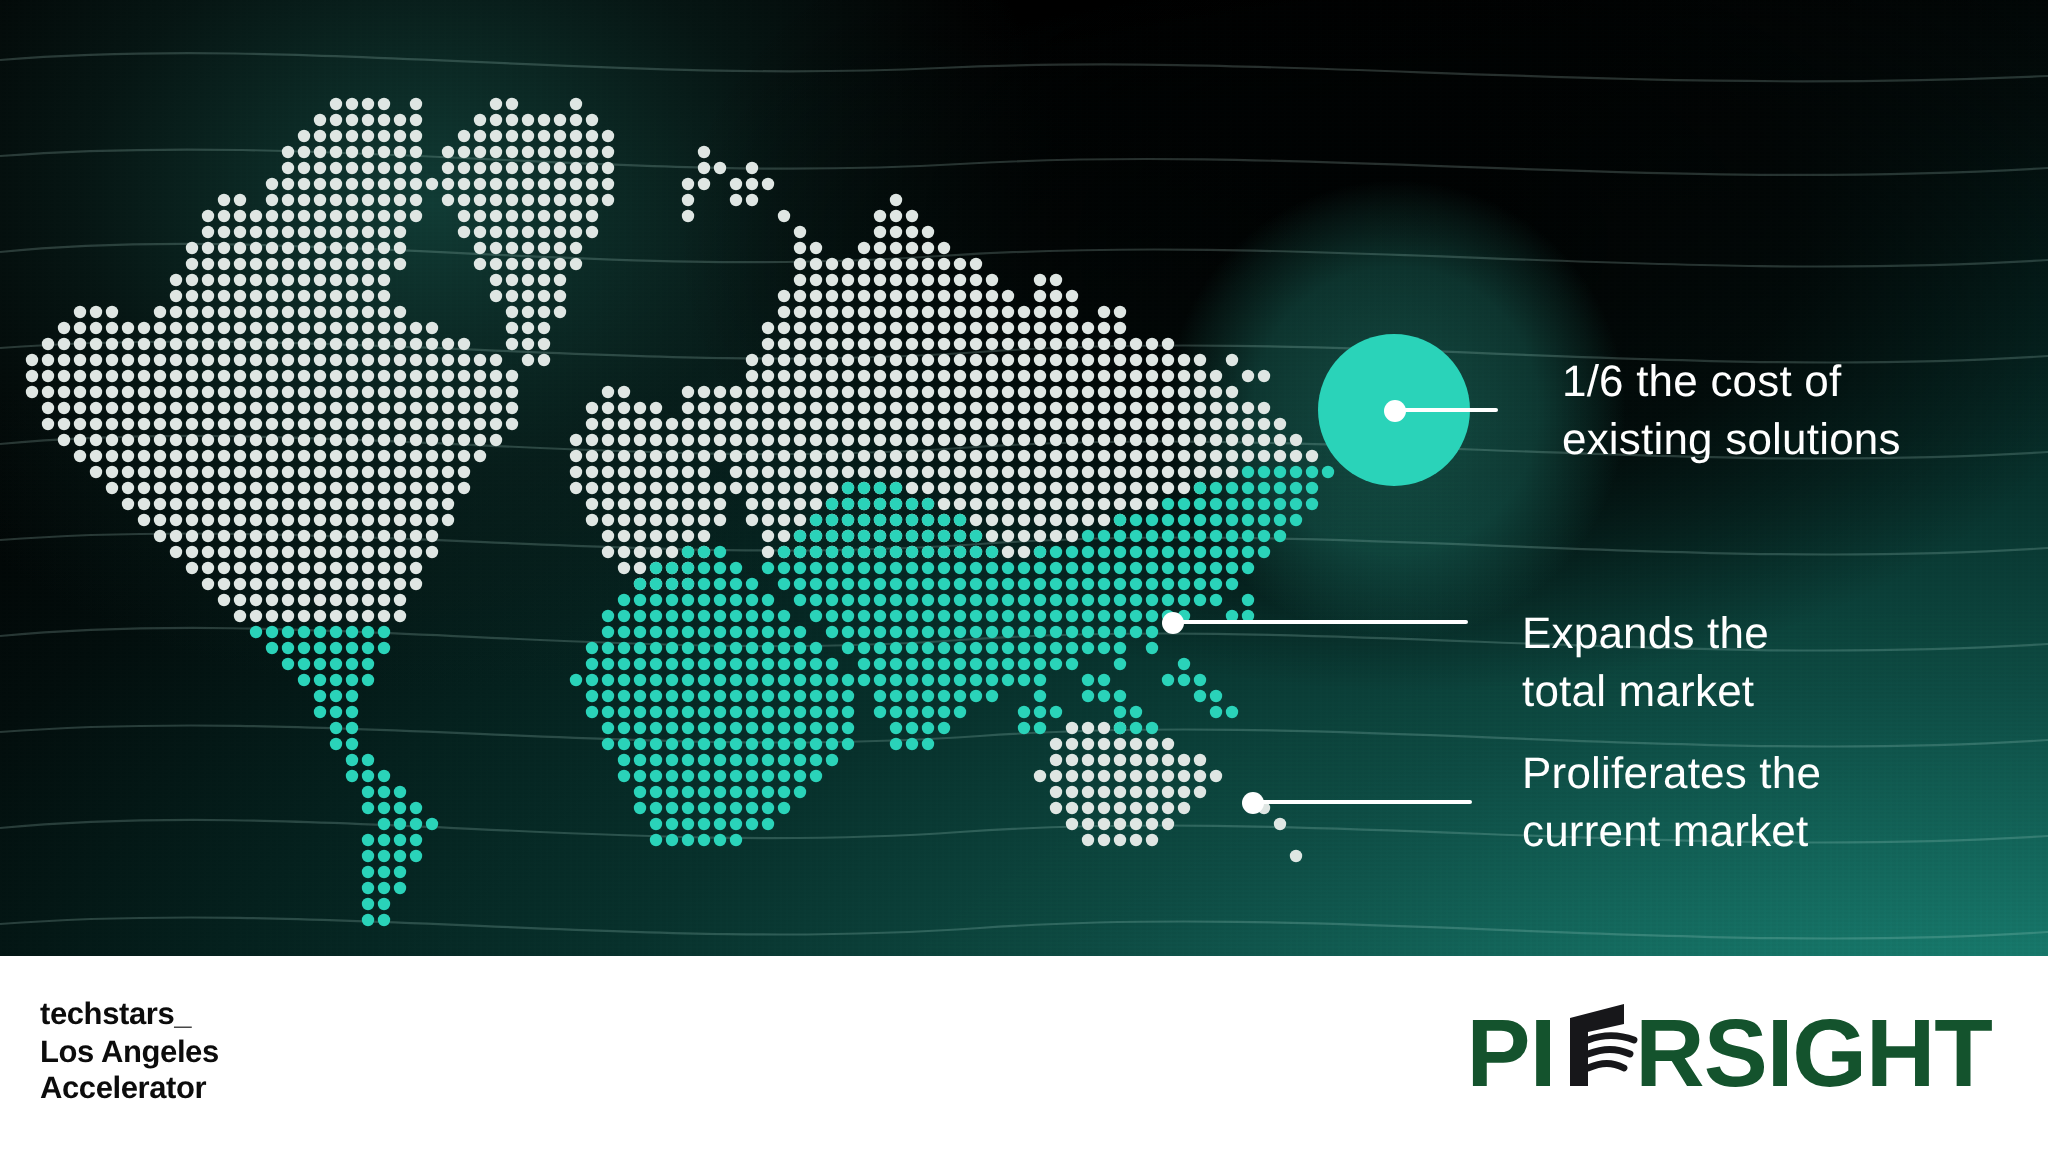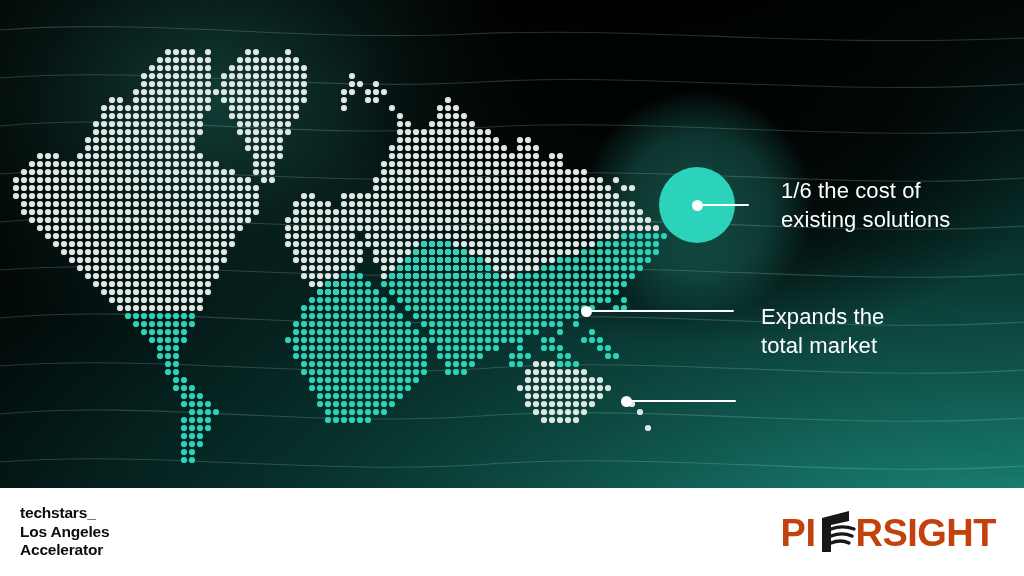--- a/index.html
+++ b/index.html
@@ -46,33 +46,33 @@
   .lead .ldot{position:absolute;width:11px;height:11px;border-radius:50%;background:#fff;top:-5px;left:0;}
   .lead .lline{position:absolute;height:2px;background:#fff;top:-1px;border-radius:1px;}
   .callout-text{
     position:absolute;color:#ffffff;font-size:22px;line-height:29px;
     font-weight:400;letter-spacing:.1px;white-space:pre-line;
     font-family:"Liberation Sans","DejaVu Sans",sans-serif;
   }
 
   
   #footer{
-    position:absolute;left:0;bottom:0;width:1024px;height:88px;background:#ffffff;
+    position:absolute;left:0;bottom:0;width:1024px;height:98px;background:#ffffff;
     display:flex;align-items:center;justify-content:space-between;
   }
   .ts-logo{
     margin-left:20px;color:#0c0c0c;font-size:15.5px;line-height:18.5px;
     font-weight:bold;letter-spacing:-.2px;white-space:pre-line;
   }
   .ps-logo{
     margin-right:28px;display:flex;align-items:center;
   }
   .ps-word{
-    color:#c2410c;font-size:38px;font-weight:bold;letter-spacing:-.5px;
-    display:flex;align-items:flex-end;
+    color:#14532d;font-size:48px;font-weight:bold;letter-spacing:-.5px;
+    display:flex;align-items:flex-start;
   }
   .ps-mark{position:relative;width:44px;height:46px;display:inline-block;margin:0 -2px;}
 </style>
 </head>
 <body>
 
 <div id="slide">
 
   <div class="bg-base"></div>
   <div class="bg-topleft"></div>
@@ -2171,20 +2171,22 @@
     <div class="ldot"></div>
     <div class="lline" style="left:5px;width:148px;"></div>
   </div>
   <div class="callout-text" style="left:761px;top:302px;width:250px;">Expands the
 total market</div>
 
   <div class="lead" style="left:621px;top:401px;">
     <div class="ldot"></div>
     <div class="lline" style="left:5px;width:110px;"></div>
   </div>
+  <div class="callout-text" style="left:761px;top:372px;width:250px;">Proliferates the
+current market</div>
 
   <div id="footer">
 
     <div class="ts-logo">techstars_
 Los Angeles
 Accelerator</div>
 
     <div class="ps-logo">
       <span class="ps-word">
         <span>PI</span>

